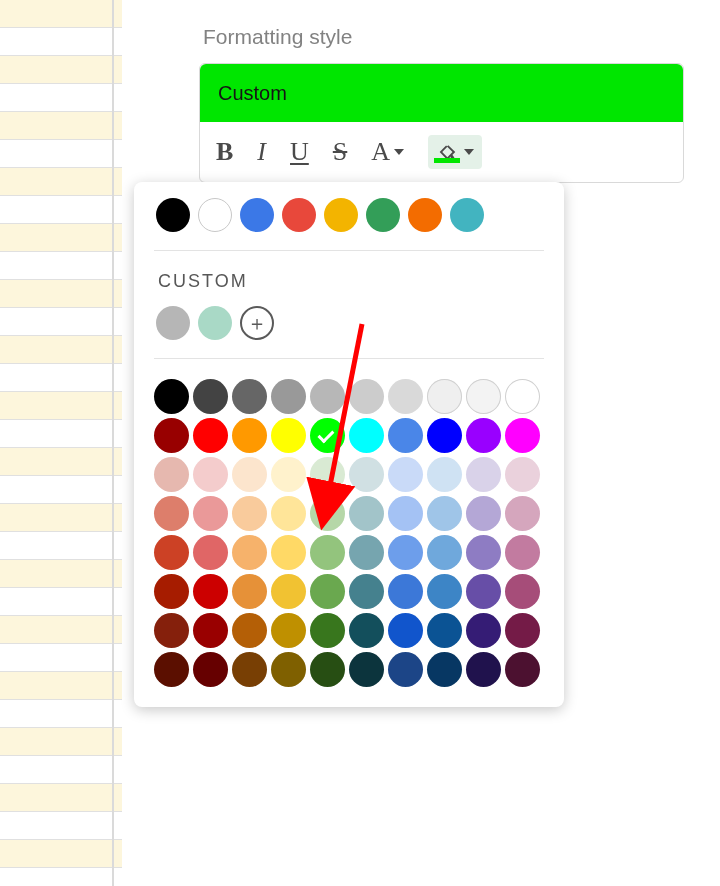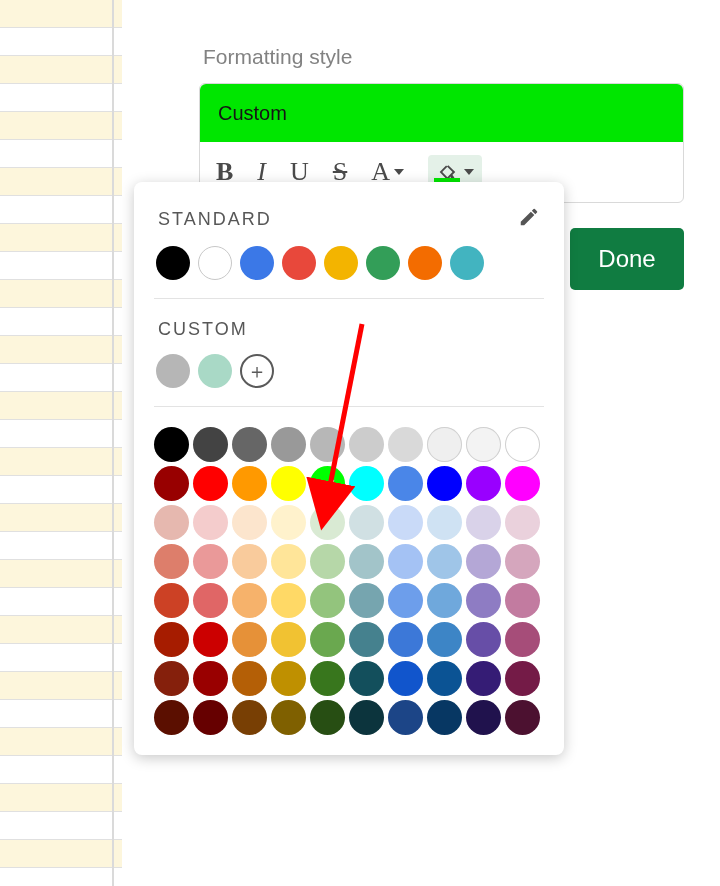--- a/index.html
+++ b/index.html
@@ -35,21 +35,20 @@
 .sidepanel {
   position: absolute;
   left: 163px;
   top: 0;
   width: 557px;
 }
 .sidepanel .label {
   padding: 25px 40px 14px 40px;
   color: #828282;
   font-size: 21px;
-  margin-top: 20px;
 }
 .preview-box {
   margin: 0 36px;
   border: 1px solid #d9d9d9;
   border-radius: 6px;
 }
 .preview-bar {
   height: 58px;
   display: flex;
   align-items: center;
@@ -277,33 +276,24 @@
       <span class="tool fillbtn">
         <svg width="22" height="22" viewBox="0 0 24 24">
           <path fill="#4a4a4a" d="M17 14l3 4c0 1.1-.9 2-2 2s-2-.9-2-2l1-4zM4 12l7-7 1.4 1.4L6.8 12l5.6 5.6L18 12l-6-6 1.4-1.4L21 12l-8.6 8.6L4 12z"></path>
         </svg>
         <span class="caret"></span>
         <span class="fillunderline"></span>
       </span>
     </div>
   </div>
 
-  <div class="done-btn">Done</div>
 </div>
 
 <div class="popover">
 
-  <div class="section-head">
-    <span class="title">STANDARD</span>
-    <span class="edit-icon">
-      <svg width="22" height="22" viewBox="0 0 24 24">
-          <path fill="#555" d="M3 17.25V21h3.75L17.81 9.94l-3.75-3.75L3 17.25zM20.71 7.04a1 1 0 0 0 0-1.41l-2.34-2.34a1 1 0 0 0-1.41 0l-1.83 1.83 3.75 3.75 1.83-1.83z"></path>
-        </svg>
-    </span>
-  </div>
   <div class="swatch-row" id="standard-row">
       <div class="swatch" style="background: rgb(0, 0, 0);"></div>
       <div class="swatch outline" style="background: rgb(255, 255, 255);"></div>
       <div class="swatch" style="background: rgb(59, 120, 231);"></div>
       <div class="swatch" style="background: rgb(232, 72, 59);"></div>
       <div class="swatch" style="background: rgb(243, 180, 0);"></div>
       <div class="swatch" style="background: rgb(51, 158, 88);"></div>
       <div class="swatch" style="background: rgb(243, 108, 0);"></div>
       <div class="swatch" style="background: rgb(66, 180, 192);"></div>
     </div>

